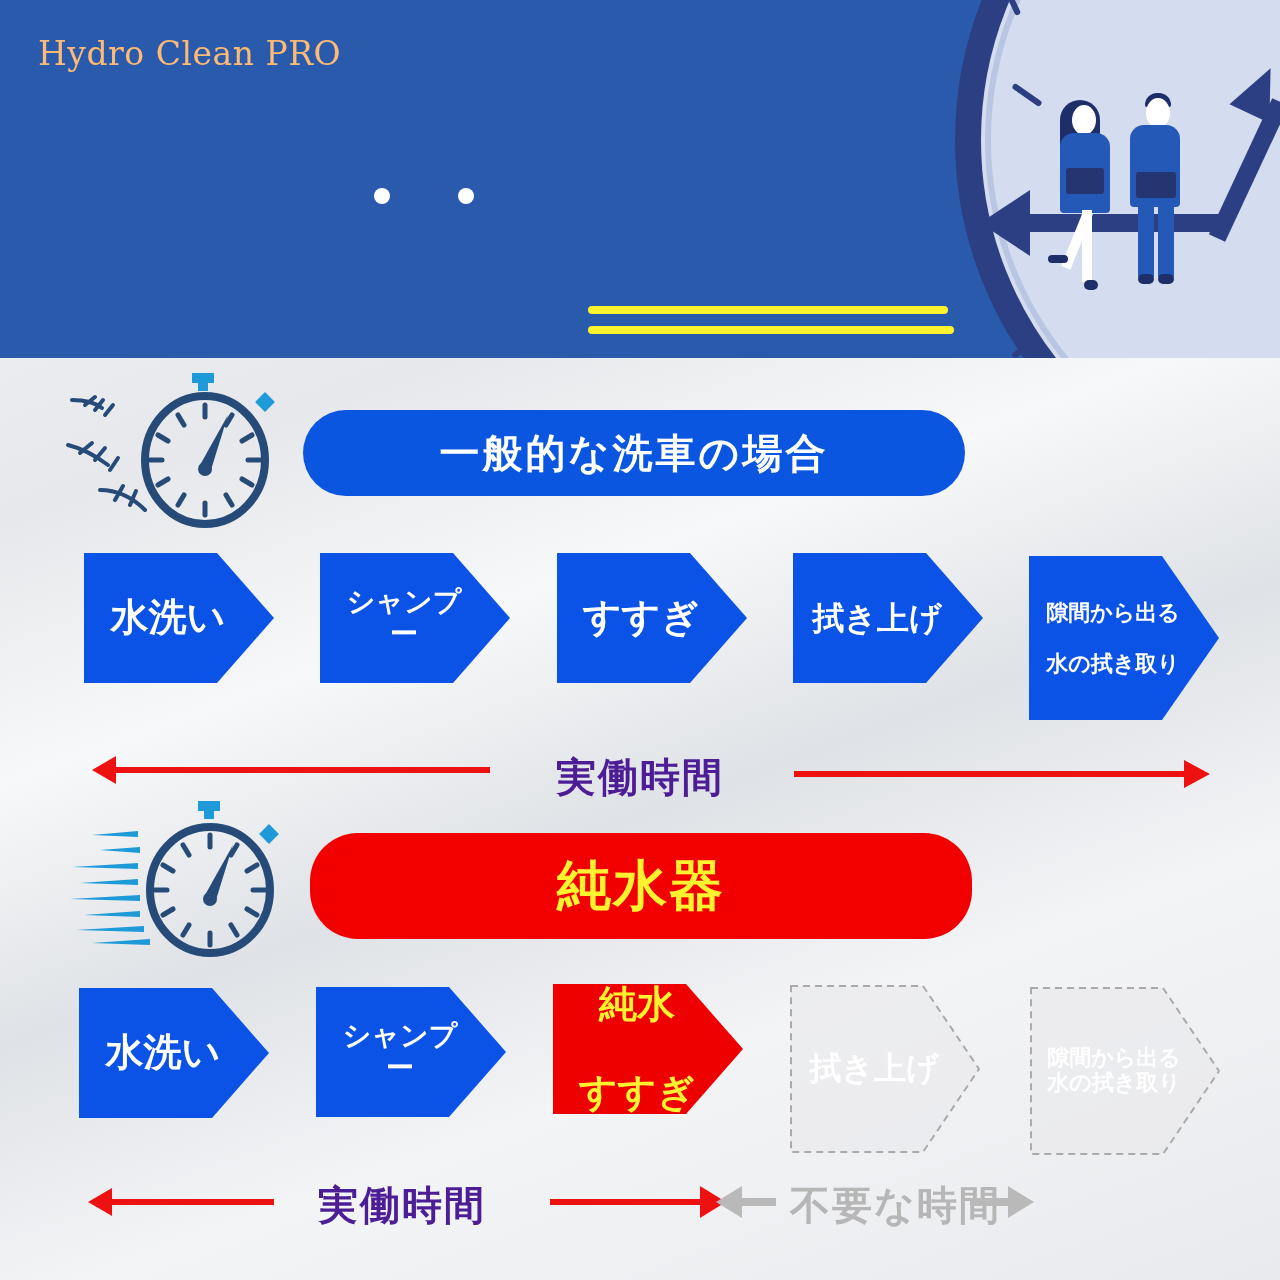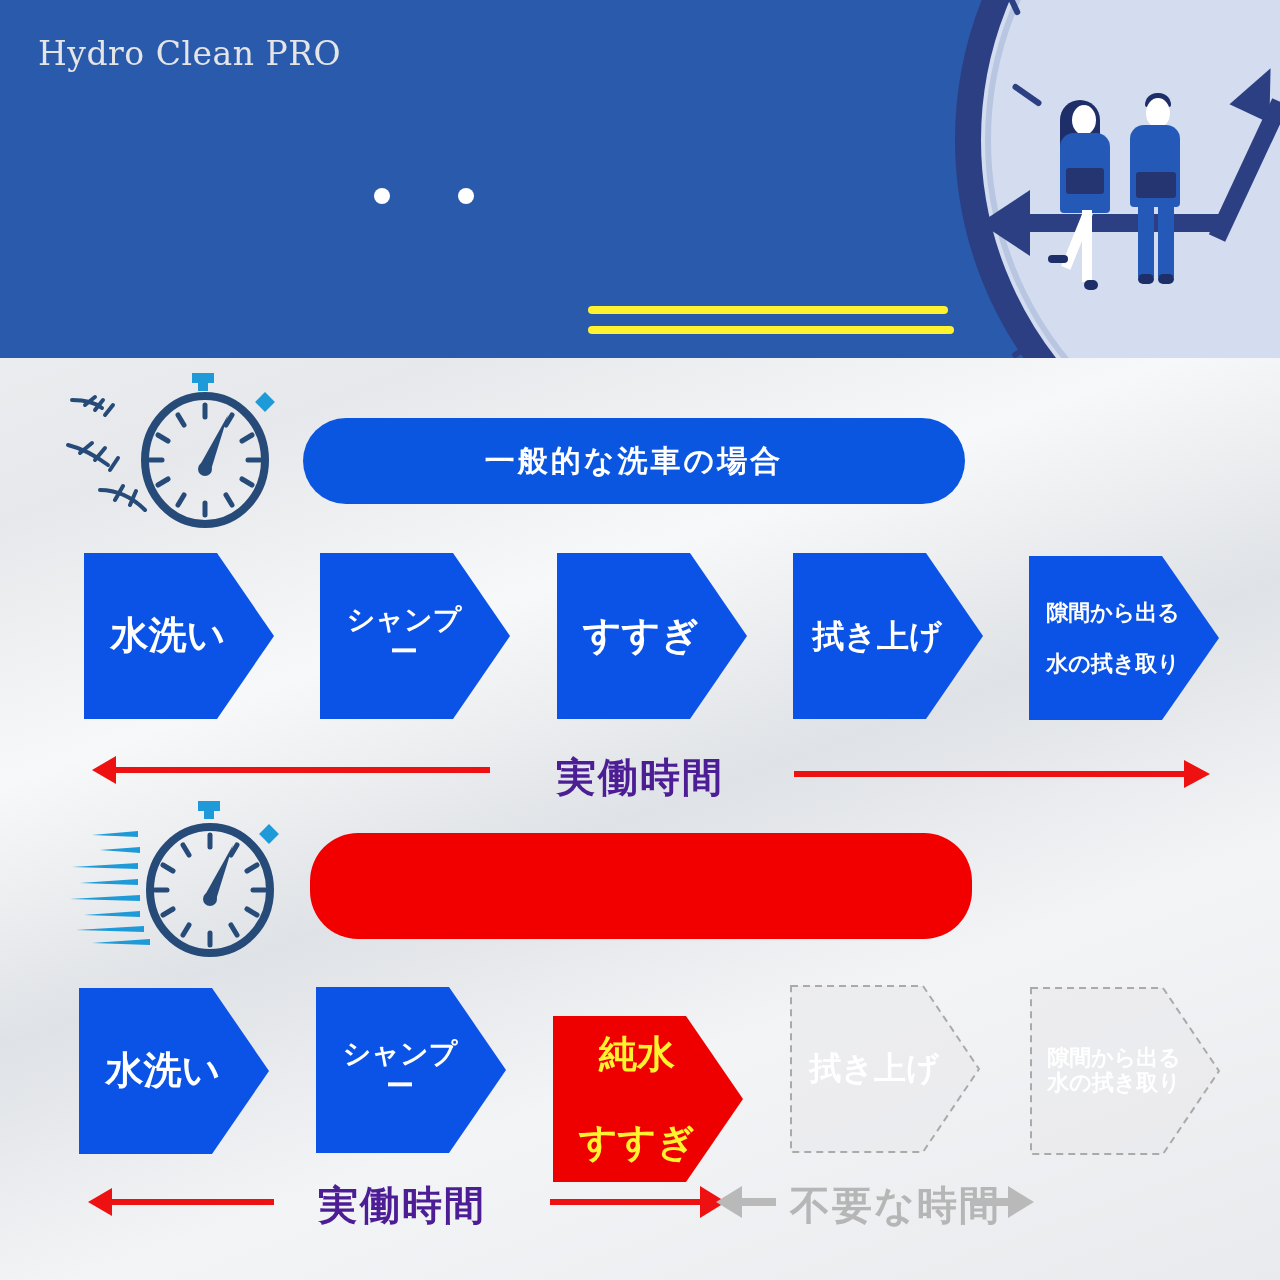--- a/index.html
+++ b/index.html
@@ -19,21 +19,21 @@
     border-radius: 50%; background: #d3ddef; border: 26px solid #2c3f83;
   }
   .clock-rim {
     position: absolute; left: 985px; top: -210px; width: 700px; height: 700px;
     border-radius: 50%; border: 6px solid #b9c6e2;
   }
   .tick { position: absolute; background: #2c3f83; height: 6px; border-radius: 3px; }
   .brand {
     position: absolute; left: 38px; top: 34px;
     font-family: "DejaVu Serif", "Liberation Serif", serif;
-    font-size: 33px; color: #e5e5e5; letter-spacing: 0.5px; text-align: right;
+    font-size: 33px; color: #fdba74; letter-spacing: 0.5px; text-align: right;
   }
   .subtitle {
     position: absolute; left: 36px; top: 118px;
     font-size: 40px; font-weight: bold; color: #ffffff; letter-spacing: -1px;
   }
   .headline {
     position: absolute; left: 36px; top: 205px;
     font-size: 74px; font-weight: bold; color: #ffffff; letter-spacing: -1px;
     white-space: nowrap;
   }
@@ -67,27 +67,27 @@
     position: absolute; left: 1238px; top: 66px; width: 0; height: 0;
     border-left: 22px solid transparent; border-right: 22px solid transparent;
     border-bottom: 50px solid #2c3f83; transform: rotate(25deg);
   }
   
   .stopwatch { position: absolute; }
   .pill {
     position: absolute; border-radius: 48px; display: flex; align-items: center; justify-content: center;
     font-weight: bold; color: #fff; white-space: nowrap;
   }
-  .pill-blue { left: 303px; top: 410px; width: 662px; height: 86px; background: #0b56e0; font-size: 30px; letter-spacing: 3px; margin-top: 8px; }
+  .pill-blue { left: 303px; top: 410px; width: 662px; height: 86px; background: #0b56e0; font-size: 40px; letter-spacing: 3px; }
   .pill-red { left: 310px; top: 833px; width: 662px; height: 106px; background: #f20000; }
   .pill-red .big { font-size: 54px; color: #fff22e; letter-spacing: 2px; }
   .pill-red .small { font-size: 40px; color: #fff; margin-left: 14px; letter-spacing: 2px; }
 
   .step {
-    position: absolute; width: 190px; height: 166px;
+    position: absolute; width: 190px; height: 130px;
     clip-path: polygon(0 0, 70% 0, 100% 50%, 70% 100%, 0 100%);
     display: flex; align-items: center; justify-content: flex-start;
     padding-left: 14px; color: #fff; font-weight: bold; text-align: center;
   }
   .step span { display: block; width: 140px; text-align: center; line-height: 1.15; }
   .step.blue { background: #0b52e6; }
   .step.red { background: #ee0000; color: #fff22e; }
   .ghost-wrap { position: absolute; width: 190px; height: 166px; }
   .ghost-wrap svg { position: absolute; left: 0; top: 0; }
   .ghost-wrap .gtxt {
@@ -227,29 +227,30 @@
     <line x1="93" y1="120" x2="103" y2="114"></line>
       <line x1="187" y1="120" x2="177" y2="114"></line>
     <line x1="113" y1="140" x2="119" y2="130"></line>
       <line x1="167" y1="140" x2="161" y2="130"></line>
   </g>
   <path d="M135 100 L163 50 L145 108 Z" fill="#264b78"></path>
   <circle cx="140" cy="104" r="7" fill="#264b78"></circle>
 </svg>
 
 <div class="pill pill-red">
+  <span class="big">純水器</span>
 </div>
 
 <div class="step blue" style="left:79px;top:988px;font-size:38px;">
     <span>水洗い</span>
   </div>
 <div class="step blue" style="left:316px;top:987px;font-size:28px;">
     <span>シャンプー</span>
   </div>
-<div class="step red" style="left:553px;top:984px;font-size:38px;margin-top:32px;">
+<div class="step red" style="left:553px;top:984px;font-size:38px;">
   <span><span>純水</span><br><span>すすぎ</span></span>
 </div>
 
 <div class="ghost-wrap" style="left:790px;top:985px;">
   <svg width="190" height="168" viewBox="0 0 190 168">
     <polygon points="1,1 133,1 189,84 133,167 1,167" fill="#e9eaec" fill-opacity="0.7" stroke="#aaaaaa" stroke-width="2" stroke-dasharray="7,5"></polygon>
   </svg>
   <div class="gtxt" style="font-size:32px;">
       <span>拭き上げ</span>
     </div>

